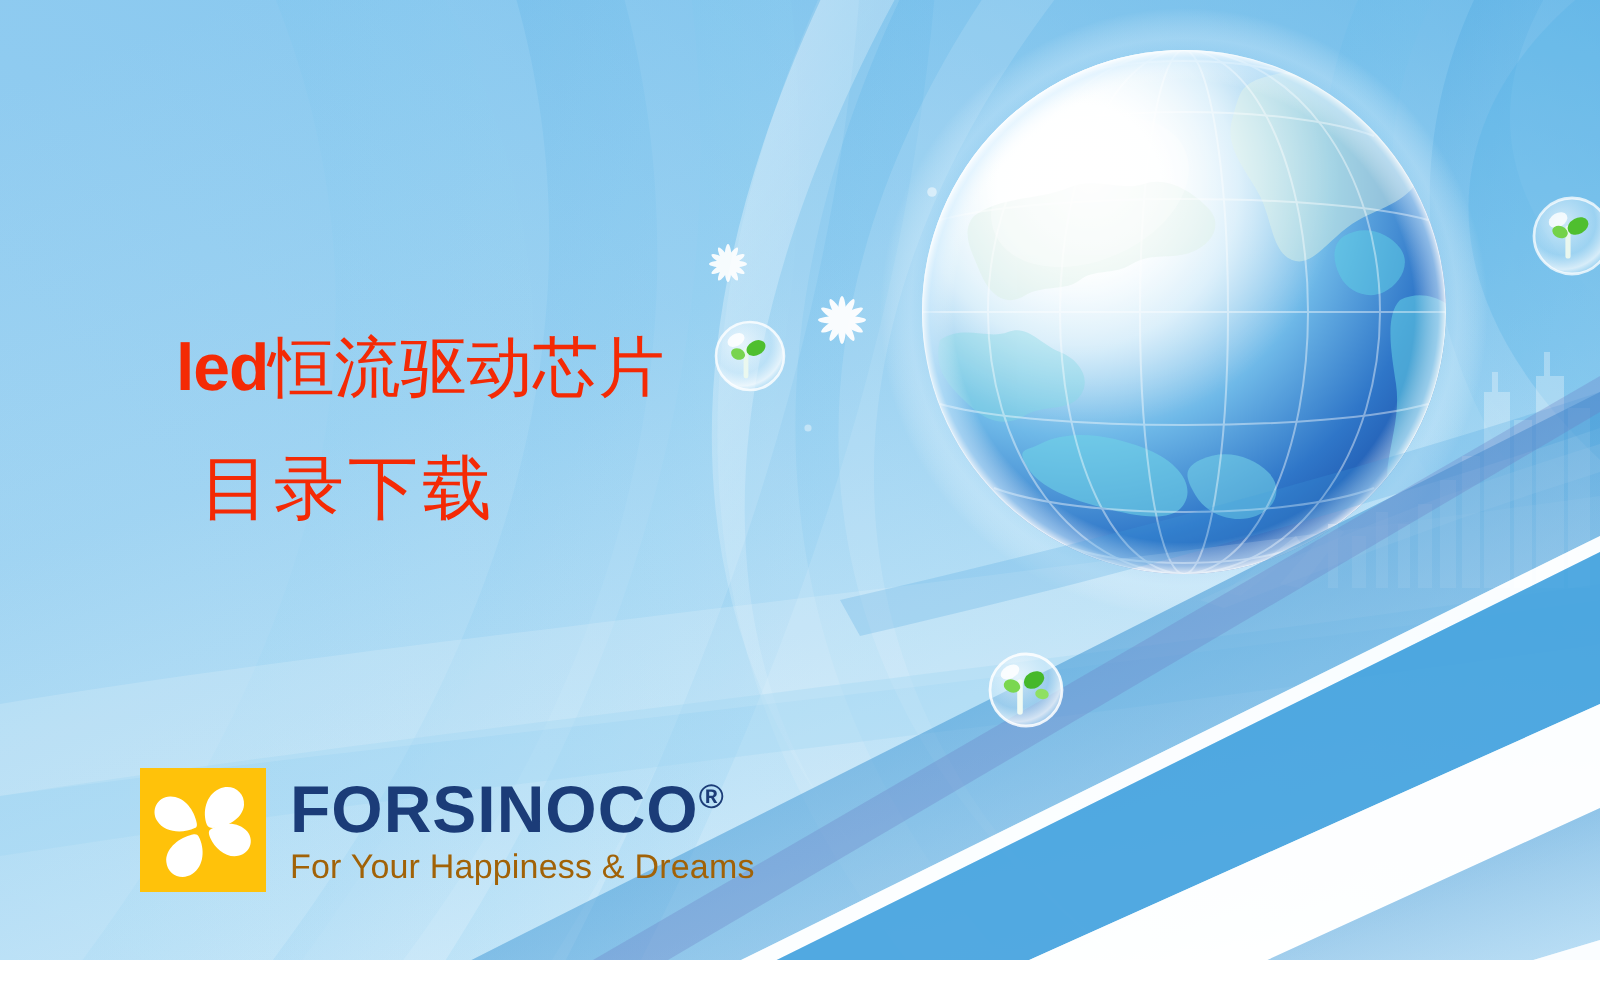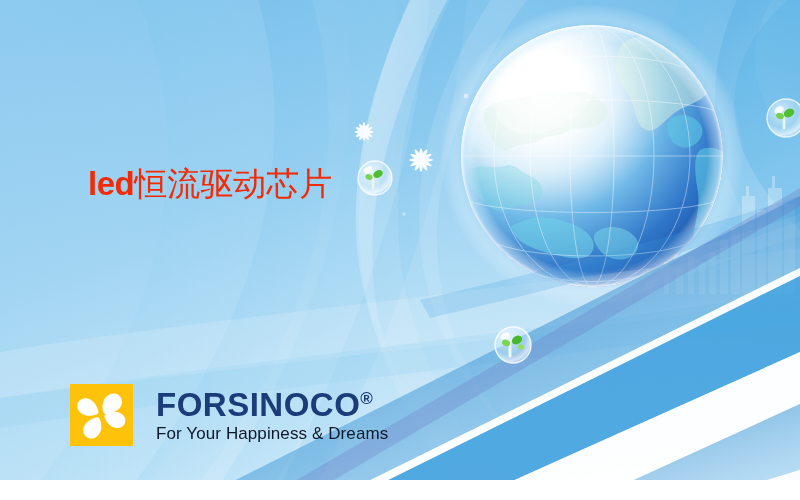--- a/index.html
+++ b/index.html
@@ -49,21 +49,20 @@
     letter-spacing:2px;
   }
 
   
   .logo {
     position:absolute;
     left:70px; top:384px;
     z-index:40;
     display:flex;
     align-items:flex-start;
-    gap:11px;
   }
   .logo-mark {
     width:63px; height:62px;
     background:#ffc20a;
     flex:0 0 auto;
     position:relative;
   }
   .logo-mark svg { display:block; width:63px; height:62px; }
   .logo-text {
     margin-left:12px;
@@ -86,21 +85,21 @@
     vertical-align:super;
     line-height:1;
     letter-spacing:0;
   }
   .logo-tag {
     margin-top:3px;
     font-family:"Liberation Sans","DejaVu Sans",sans-serif;
     font-weight:400;
     font-size:17px;
     line-height:19px;
-    color:#0f172a;
+    color:#a16207;
     letter-spacing:0.1px;
     white-space:nowrap;
   }
 </style>
 </head>
 <body>
 
 <div id="banner">
 
   <svg id="bg-svg" viewBox="0 0 800 500" preserveAspectRatio="none" xmlns="http://www.w3.org/2000/svg">
@@ -352,20 +351,21 @@
         <ellipse cx="521" cy="347" rx="3.4" ry="2.6" fill="#8fe063" transform="rotate(10 521 347)"></ellipse>
       </g>
 
       <circle cx="466" cy="96" r="2.4" fill="#ffffff" opacity="0.5"></circle>
       <circle cx="404" cy="214" r="1.8" fill="#ffffff" opacity="0.4"></circle>
     </g>
   </svg>
 
   <div class="headline">
     <div class="headline-line1"><span class="latin">led</span><span>恒流驱动芯片</span></div>
+    <div class="headline-line2">目录下载</div>
   </div>
 
   <div class="logo">
     <div class="logo-mark">
       <svg viewBox="0 0 63 62" xmlns="http://www.w3.org/2000/svg">
         <g fill="#ffffff">
 
           <path d="M 33.5,28.5 C 31,22 33,13.5 39.5,10.5 C 46,7.5 52.5,12 52,18.5
                    C 51.6,24.5 45,28.8 38.5,29.8 C 35.8,30.2 34.2,30 33.5,28.5 Z"></path>
           <path d="M 35.5,31.5 C 41.5,29 50,30.5 53,36.5 C 55.6,41.8 52,47.5 46,47.4

